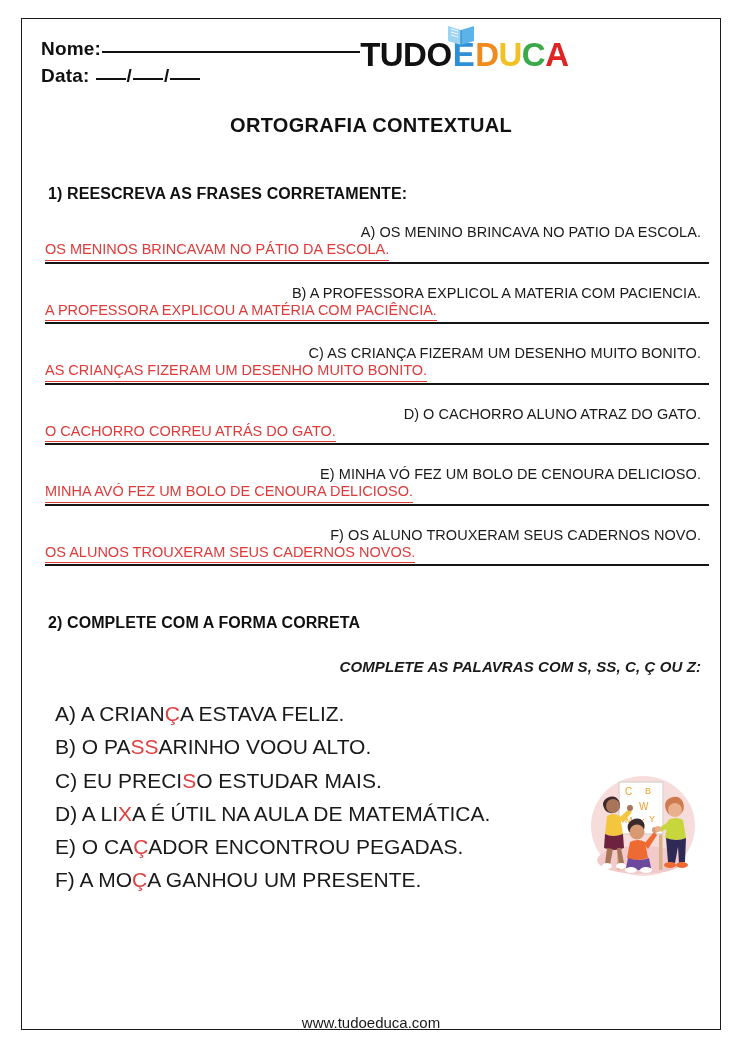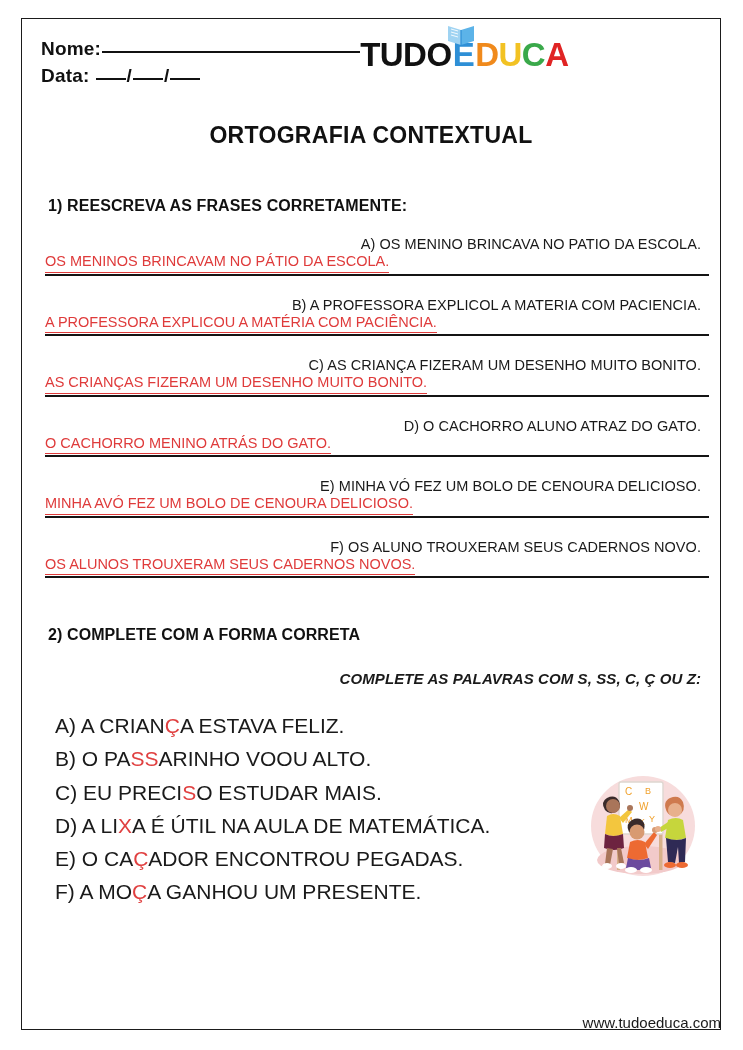--- a/index.html
+++ b/index.html
@@ -92,24 +92,24 @@
     position: absolute;
     left: 86px;
     top: -13px;
     width: 30px;
     height: 22px;
   }
 
   
   .title {
     text-align: center;
-    font-size: 23px;
+    font-size: 20px;
     font-weight: bold;
     letter-spacing: .3px;
-    margin-top: 32px;
+    margin-top: 24px;
     color: #111111;
   }
 
   
   .section-heading {
     font-size: 16px;
     font-weight: bold;
     margin-top: 48px;
     margin-left: 7px;
     letter-spacing: .1px;
@@ -175,21 +175,21 @@
     width: 118px;
     height: 115px;
   }
 
   
   .footer {
     position: absolute;
     left: 21px;
     top: 1014px;
     width: 700px;
-    text-align: right;
+    text-align: center;
     font-size: 15px;
     color: #1a1a1a;
   }
 </style>
 </head>
 <body>
 
 <div class="page-border"></div>
 
 <div class="sheet">
@@ -243,21 +243,21 @@
   <div class="q-block">
     <div class="q-prompt">C) AS CRIANÇA FIZERAM UM DESENHO MUITO BONITO.</div>
     <div class="answer-row">
       <span class="answer-text">AS CRIANÇAS FIZERAM UM DESENHO MUITO BONITO.</span>
     </div>
   </div>
 
   <div class="q-block">
     <div class="q-prompt">D) O CACHORRO ALUNO ATRAZ DO GATO.</div>
     <div class="answer-row">
-      <span class="answer-text">O CACHORRO MENINO ATRÁS DO GATO.</span>
+      <span class="answer-text">O CACHORRO CORREU ATRÁS DO GATO.</span>
     </div>
   </div>
 
   <div class="q-block">
     <div class="q-prompt">E) MINHA VÓ FEZ UM BOLO DE CENOURA DELICIOSO.</div>
     <div class="answer-row">
       <span class="answer-text">MINHA AVÓ FEZ UM BOLO DE CENOURA DELICIOSO.</span>
     </div>
   </div>
 

